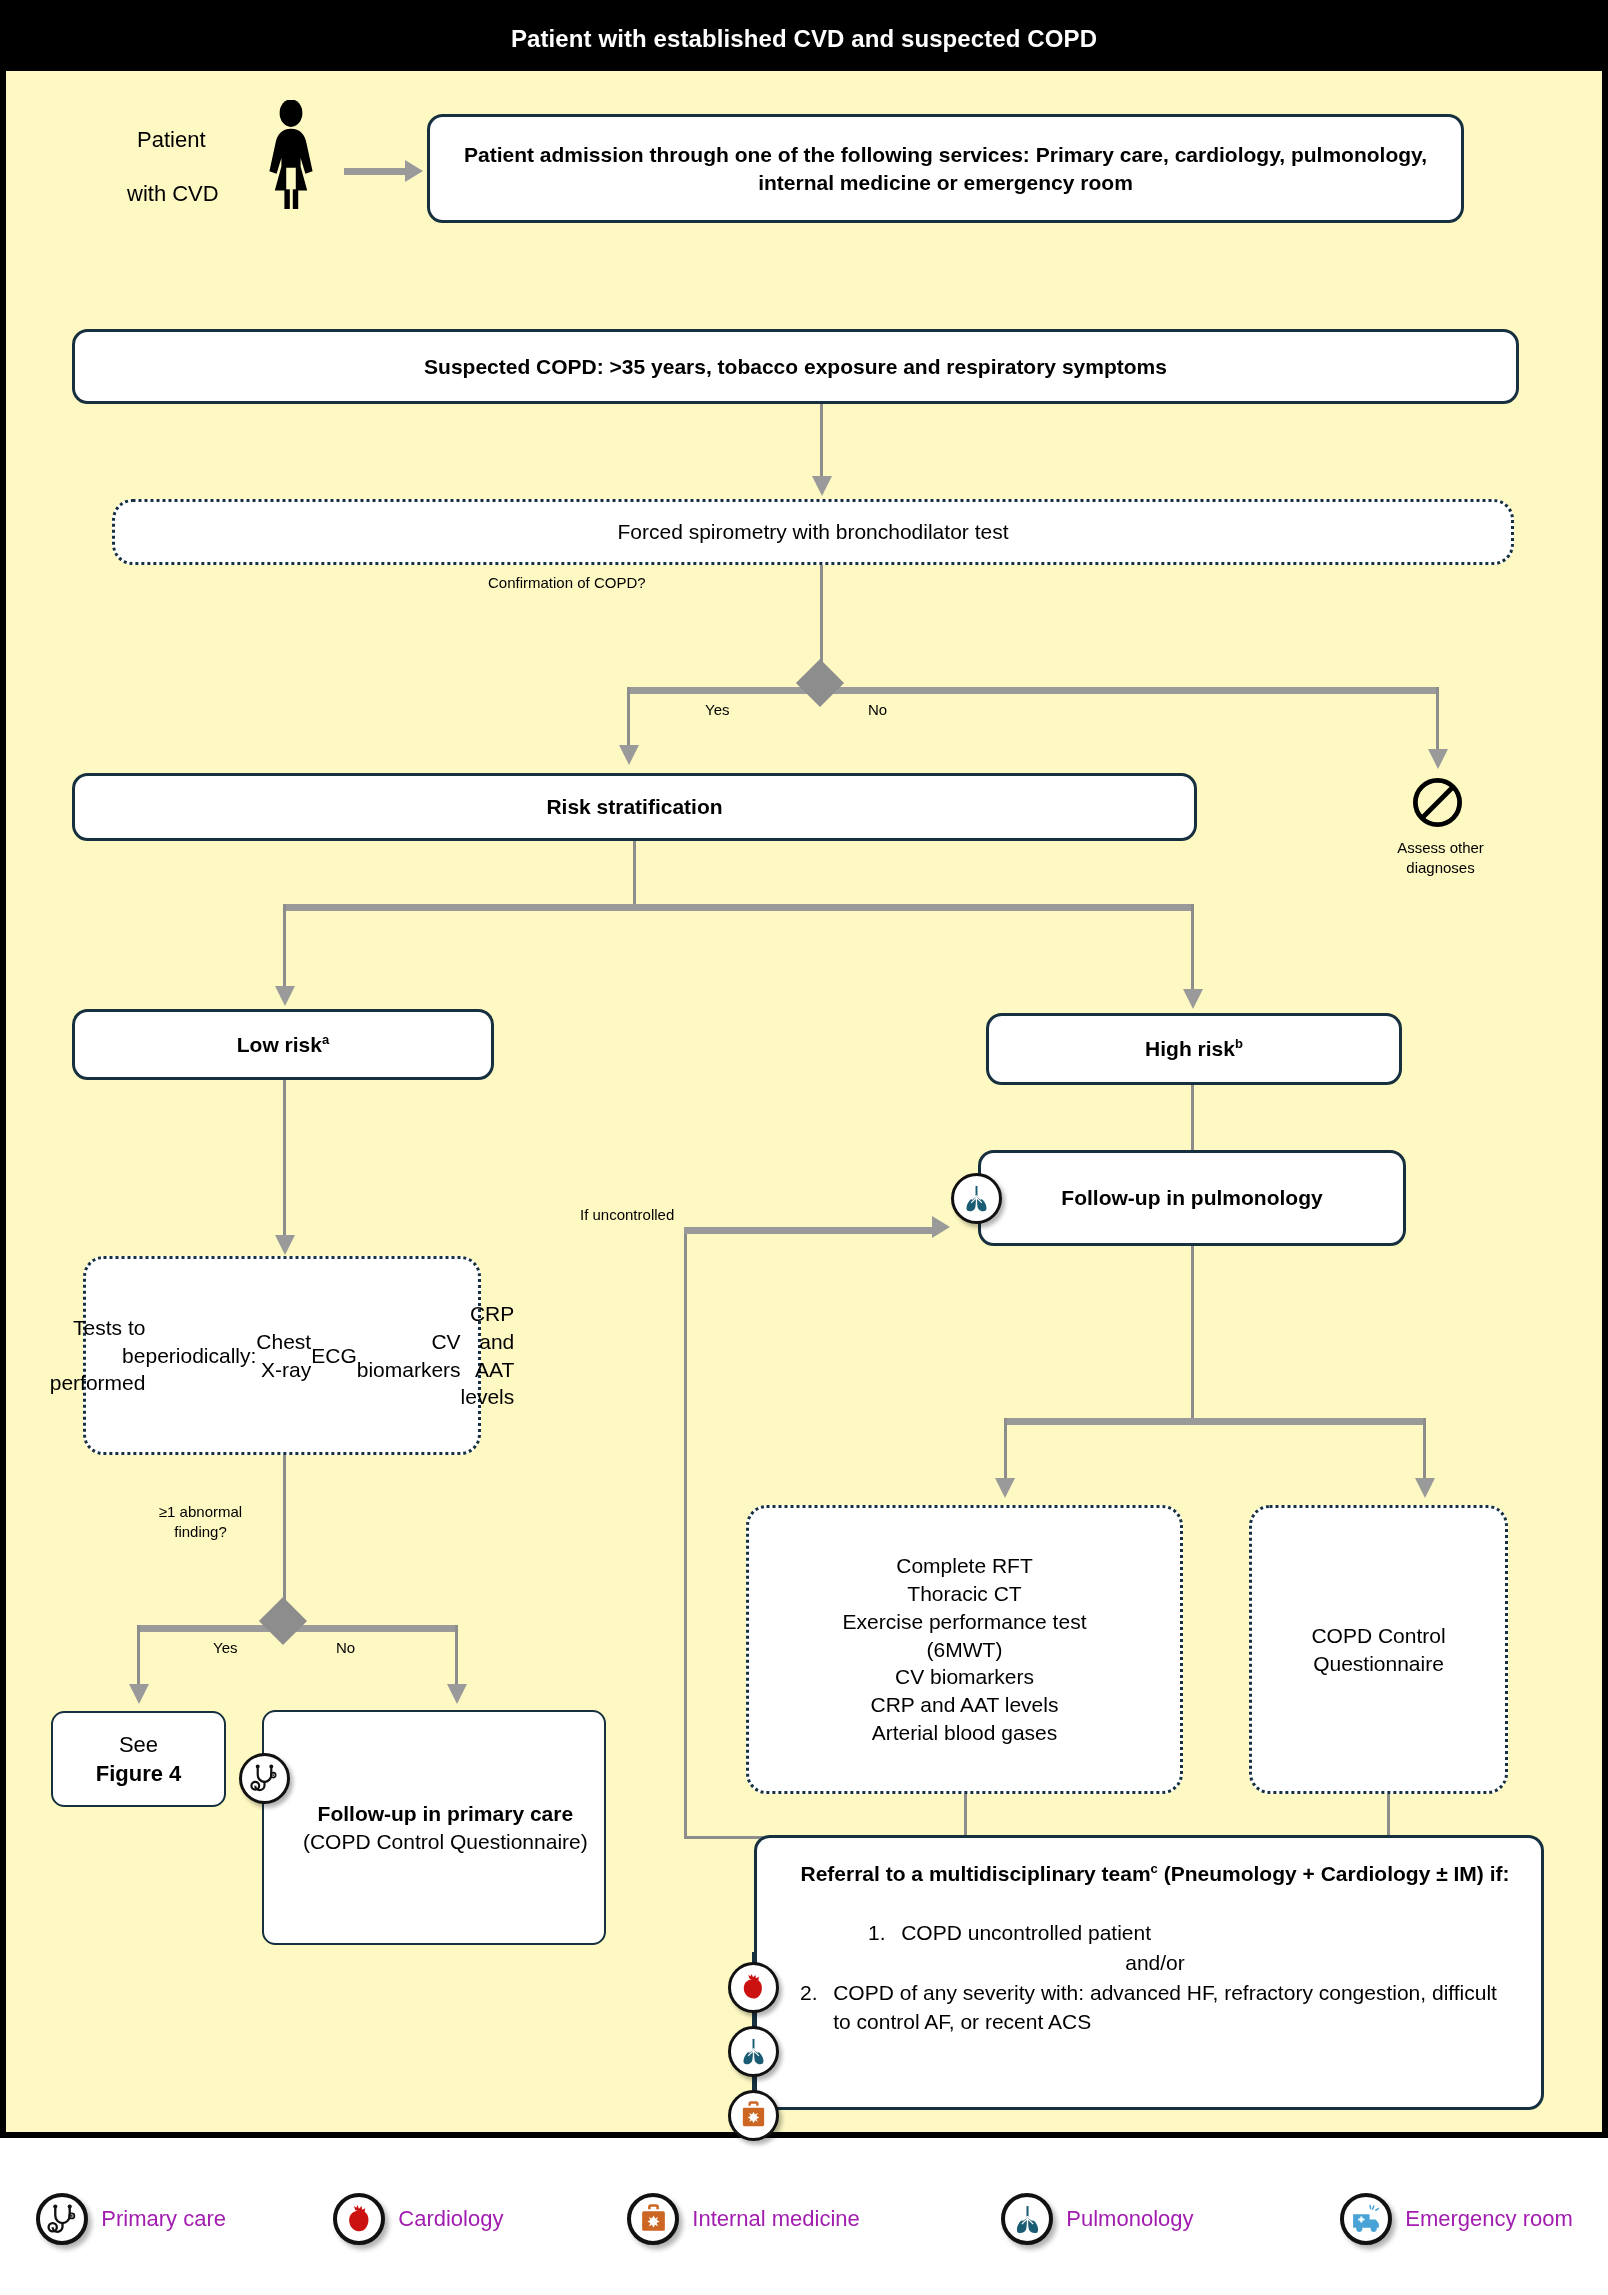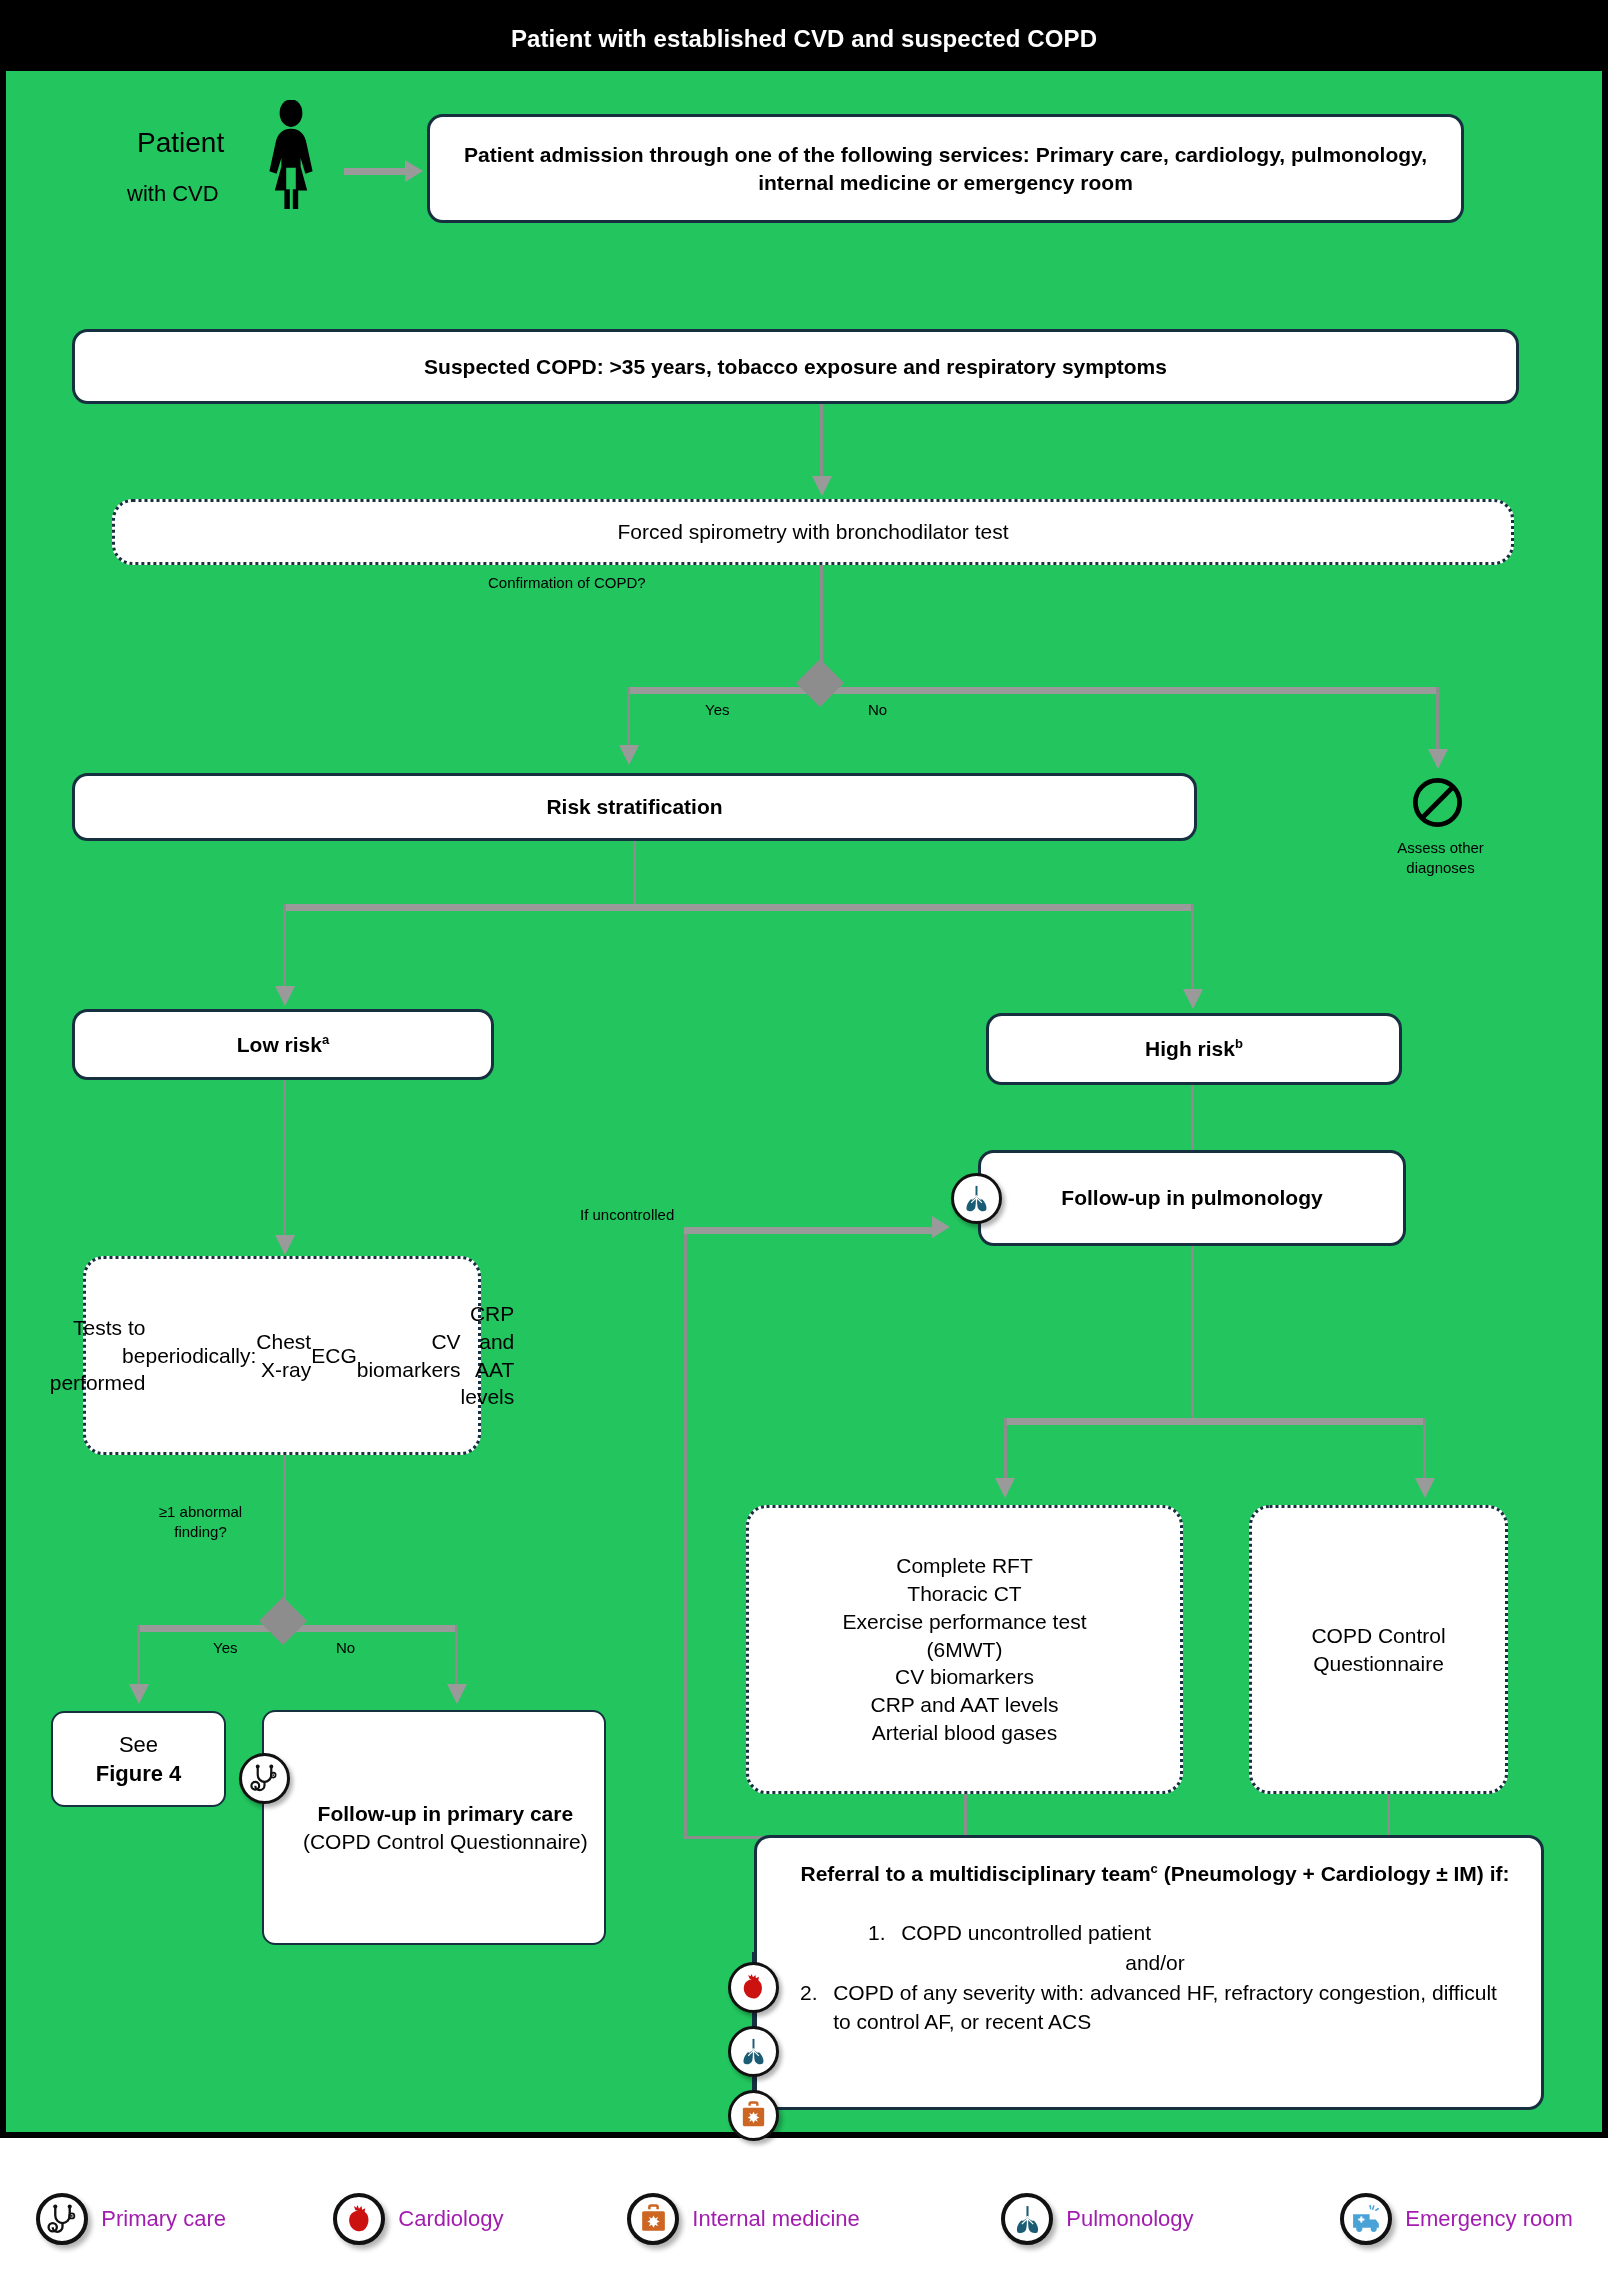--- a/index.html
+++ b/index.html
@@ -7,21 +7,21 @@
   body {
     width:1608px; height:2295px;
     font-family:"Liberation Sans", sans-serif;
     position:relative;
     overflow:hidden;
   }
 
   
   #frame {
     position:absolute; left:0; top:0; width:1608px; height:2138px;
-    border:6px solid #000; background:#22c55e;padding-left:48px;
+    border:6px solid #000; background:#fef9c3;padding-left:48px;
   }
   #titlebar {
     position:absolute; left:0; top:0; width:1596px; height:65px;
     background:#000; color:#fff;
     display:flex; align-items:center; justify-content:center;
     font-weight:bold; font-size:24px; letter-spacing:0.1px;
   }
   #canvas {
     position:absolute; left:0; top:65px; width:1596px; height:2061px;
   }
@@ -111,21 +111,21 @@
 <body>
 
 <div id="frame">
 
   <div id="titlebar">
     <span>Patient with established CVD and suspected COPD</span>
   </div>
 
   <div id="canvas">
 
-    <div class="lbl" style="left:131px;top:56px;font-size:28px;">Patient</div>
+    <div class="lbl" style="left:131px;top:56px;font-size:22px;">Patient</div>
     <div class="lbl" style="left:121px;top:110px;font-size:22px;">with CVD</div>
 
     <svg class="person" style="left:252px;top:29px;" width="66" height="109" viewBox="0 0 110 180">
       <ellipse cx="55" cy="21" rx="19" ry="23" fill="#000"></ellipse>
       <path d="M55 47 C40 47 32 56 29 72 L19 118 L31 122 L39 96 L39 110 L28 150 L47 150 L47 112 L63 112 L63 150 L82 150 L71 110 L71 96 L79 122 L91 118 L81 72 C78 56 70 47 55 47 Z" fill="#000"></path>
       <rect x="44" y="148" width="9" height="34" fill="#000"></rect>
       <rect x="58" y="148" width="9" height="34" fill="#000"></rect>
     </svg>
 
     <div class="ln thick h" style="left:338px;top:97px;width:66px;"></div>

